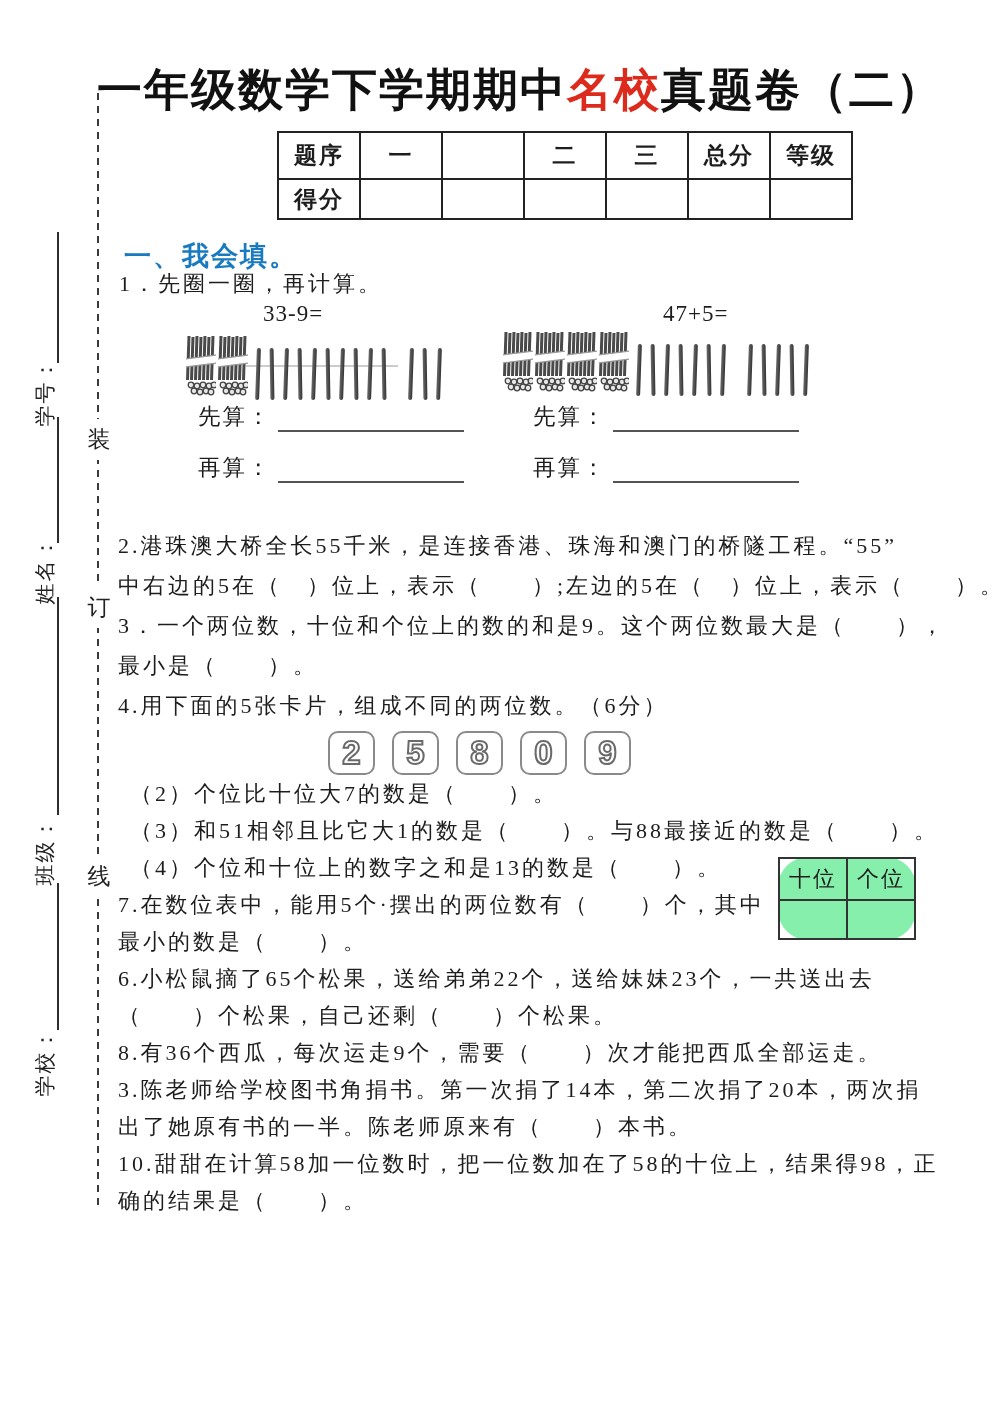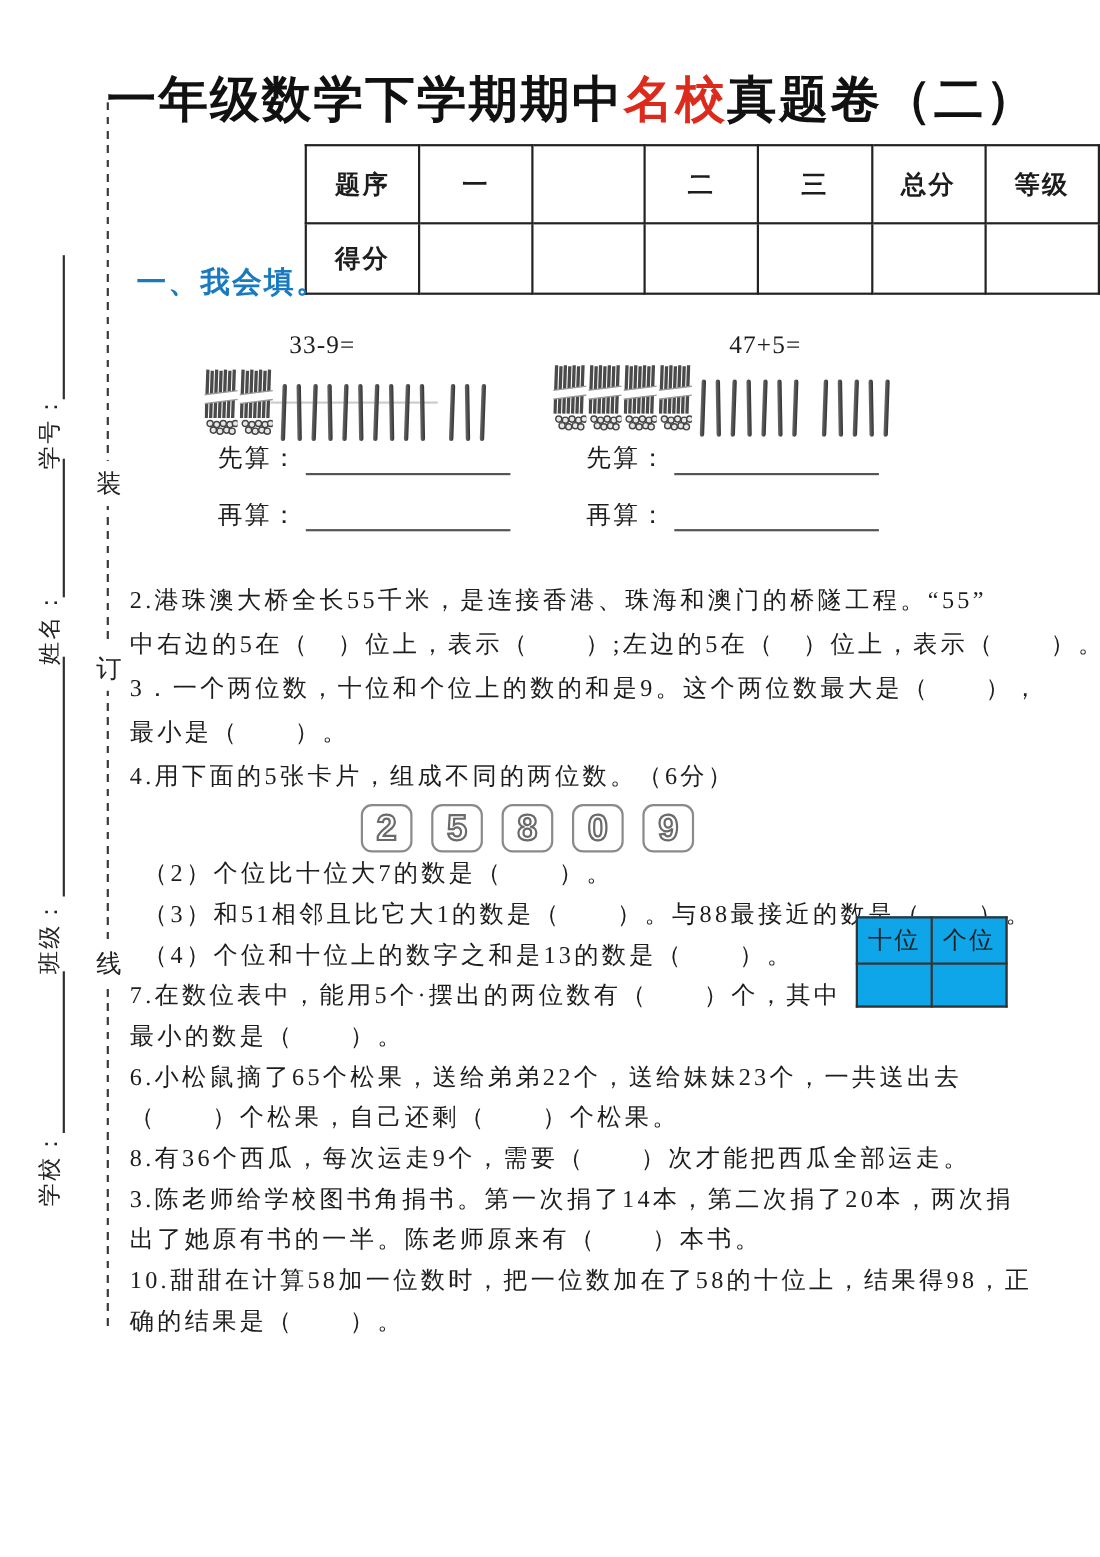--- a/index.html
+++ b/index.html
@@ -6,21 +6,21 @@
   .page{position:relative;width:1000px;height:1415px;margin:0 auto;background:#ffffff;overflow:hidden;
         font-family:"Liberation Serif",serif;color:#1d1d1d;}
 
   
   .title{position:absolute;top:60px;left:85px;right:45px;text-align:center;white-space:nowrap;
          font-family:"Liberation Sans",sans-serif;font-weight:900;font-size:45px;letter-spacing:2px;color:#111;}
 
   
   .score-table{position:absolute;left:277px;top:131px;border-collapse:collapse;table-layout:fixed;}
   .score-table td{border:2px solid #222;width:80px;text-align:center;
-                  font-size:23px;font-weight:700;letter-spacing:2px;padding:12px;}
+                  font-size:23px;font-weight:700;letter-spacing:2px;padding:0;}
   .score-table tr.r1 td{height:45px;}
   .score-table tr.r2 td{height:38px;margin-left:37px;}
 
   
   .solid-seg{position:absolute;left:57px;width:2px;background:#2e2e2e;}
   .margin-label{position:absolute;left:4px;width:82px;height:28px;text-align:center;
                 transform:rotate(-90deg);font-size:21px;letter-spacing:2px;color:#222;white-space:nowrap;}
   .dashed-line{position:absolute;left:97px;top:93px;width:2px;height:1114px;
                background:repeating-linear-gradient(to bottom,#3a3a3a 0 7px,transparent 7px 13px);}
   .binding-char{position:absolute;left:85px;width:28px;text-align:center;background:#fff;
@@ -57,21 +57,21 @@
   .line.l37{height:37px;line-height:33px;}
   .line.sub{padding-left:12px;}
 
   .cards-row{height:48px;display:flex;gap:17px;align-items:center;padding-left:210px;}
   .card{width:47px;height:44px;border:2.5px solid #8a8a8a;border-radius:10px;box-sizing:border-box;
         display:flex;align-items:center;justify-content:center;background:#fff;
         font-family:"Liberation Sans",sans-serif;font-weight:800;font-size:33px;
         color:#ffffff;-webkit-text-stroke:2px #6a6a6a;}
 
   
-  .pv-table{position:absolute;left:778px;top:833px;border-collapse:collapse;background:#0ea5e9;}
+  .pv-table{position:absolute;left:778px;top:857px;border-collapse:collapse;background:#86efac;border-radius:30px;}
   .pv-table td{border:2px solid #333;width:66px;text-align:center;font-size:22px;letter-spacing:2px;padding:0;}
   .pv-table tr.h td{height:40px;} .pv-table tr.b td{height:37px;}
 </style>
 </head>
 <body>
 
 <div class="page">
 
   <div class="solid-seg" style="top:232px;height:131px;"></div>
   <div class="solid-seg" style="top:417px;height:126px;"></div>
@@ -108,20 +108,21 @@
           <td></td>
           <td></td>
           <td></td>
           <td></td>
         </tr>
   </tbody>
     </table>
 
   <div class="section-heading" style="color: rgb(26, 122, 191);">一、我会填。</div>
 
+  <div class="q1-text">1．先圈一圈，再计算。</div>
   <div class="expr left">33-9=</div>
   <div class="expr right">47+5=</div>
 
   <div class="faint-line"></div>
   <div class="stick-row left" id="sticks-left">
       <span class="bundle"><svg width="30" height="62" viewBox="0 0 30 62">
           <line x1="3" y1="2" x2="1.5" y2="46" stroke="#4a4a4a" stroke-width="3"></line>
           <line x1="7" y1="3" x2="5.5" y2="46" stroke="#4a4a4a" stroke-width="3"></line>
           <line x1="11" y1="2" x2="9.5" y2="46" stroke="#4a4a4a" stroke-width="3"></line>
           <line x1="15" y1="3" x2="13.5" y2="46" stroke="#4a4a4a" stroke-width="3"></line>

